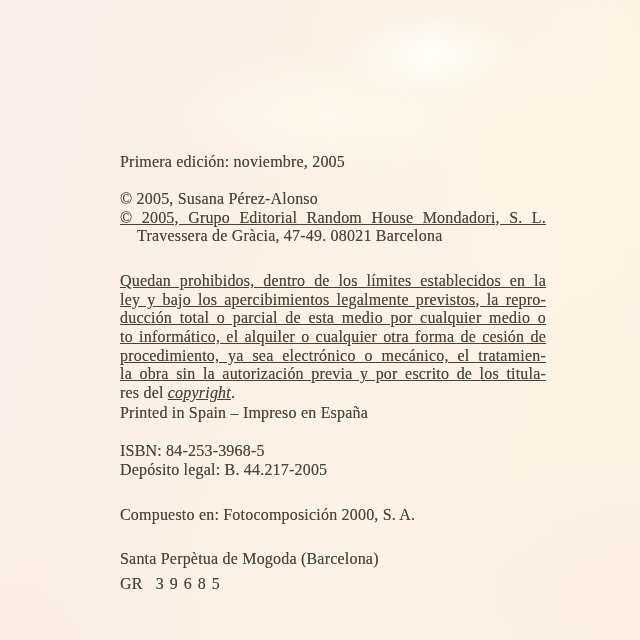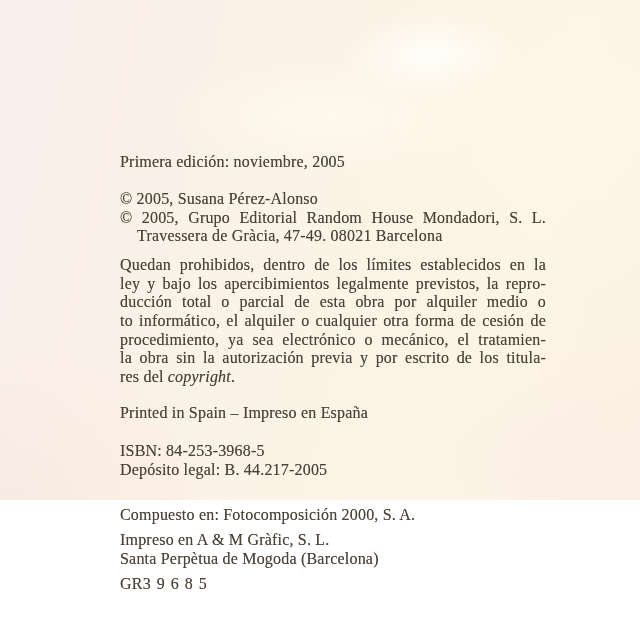--- a/index.html
+++ b/index.html
@@ -5,21 +5,21 @@
   html, body {
     margin: 0;
     padding: 0;
     width: 640px;
     height: 640px;
     overflow: hidden;
   }
   .photo {
     position: relative;
     width: 640px;
-    height: 500px;
+    height: 640px;
     background:
       radial-gradient(ellipse 130px 60px at 430px 55px, rgba(255,255,249,0.95), rgba(255,255,249,0) 70%),
       radial-gradient(ellipse 230px 90px at 330px 115px, rgba(255,252,240,0.75), rgba(255,252,240,0) 72%),
       radial-gradient(ellipse 320px 240px at 88% 25%, rgba(255,248,230,0.55), rgba(255,248,230,0) 75%),
       radial-gradient(ellipse 300px 170px at 96% 93%, rgba(251,235,229,0.6), rgba(251,235,229,0) 75%),
       radial-gradient(ellipse 260px 200px at 2% 100%, rgba(244,228,219,0.45), rgba(244,228,219,0) 75%),
       linear-gradient(103deg, #faeeec 0%, #fbf0e8 22%, #fcf2e6 50%, #fdf4e6 78%, #fcf2e4 100%);
     font-family: "Liberation Serif", "DejaVu Serif", serif;
     color: #4b4136;
     text-shadow: 0 0 0.6px rgba(75,65,54,0.55);
@@ -31,55 +31,55 @@
     font-size: 16px;
     line-height: 18.7px;
     letter-spacing: 0.2px;
     white-space: nowrap;
   }
   .wrapblock { white-space: normal; }
   .just {
     white-space: normal;
     text-align: justify;
     text-align-last: justify;
+    text-decoration: underline;
   }
   .para-line {
     position: relative;
     height: 18.7px;
   }
   .indent { padding-left: 17px; }
-  .ital { font-style: italic; }
-  .code-num { letter-spacing: 6px; }
+  .ital { font-style: italic; text-decoration: underline; }
+  .code-num { letter-spacing: 6px; margin-left: 13px; }
 </style>
 </head>
 <body>
 
 <div class="photo">
 
   <div class="line" style="top:153px">Primera edición: noviembre, 2005</div>
 
   <div class="line" style="top:190px">© 2005, Susana Pérez-Alonso</div>
   <div class="line just" style="top:208.7px">© 2005, Grupo Editorial Random House Mondadori, S. L.</div>
   <div class="line indent" style="top:227.4px">Travessera de Gràcia, 47-49. 08021 Barcelona</div>
 
-  <div class="line wrapblock" style="top:256px">
+  <div class="line wrapblock" style="top:272px">
     <div class="para-line just">Quedan prohibidos, dentro de los límites establecidos en la</div>
     <div class="para-line just">ley y bajo los apercibimientos legalmente previstos, la repro-</div>
-    <div class="para-line just">ducción total o parcial de esta obra por alquiler medio o</div>
+    <div class="para-line just">ducción total o parcial de esta medio por cualquier medio o</div>
     <div class="para-line just">to informático, el alquiler o cualquier otra forma de cesión de</div>
     <div class="para-line just">procedimiento, ya sea electrónico o mecánico, el tratamien-</div>
     <div class="para-line just">la obra sin la autorización previa y por escrito de los titula-</div>
     <div class="para-line"><span>res del </span><span class="ital">copyright</span><span>.</span></div>
   </div>
 
   <div class="line" style="top:404px">Printed in Spain – Impreso en España</div>
 
   <div class="line" style="top:442px">ISBN: 84-253-3968-5</div>
   <div class="line" style="top:461px">Depósito legal: B. 44.217-2005</div>
 
   <div class="line" style="top:506px">Compuesto en: Fotocomposición 2000, S. A.</div>
 
-  <div class="line" style="top:531px">Impreso en A &amp; M Gràfic, S. L.</div>
   <div class="line" style="top:550px">Santa Perpètua de Mogoda (Barcelona)</div>
 
   <div class="line" style="top:575px"><span>GR</span><span class="code-num">39685</span></div>
 
 </div>
 
 </body></html>

